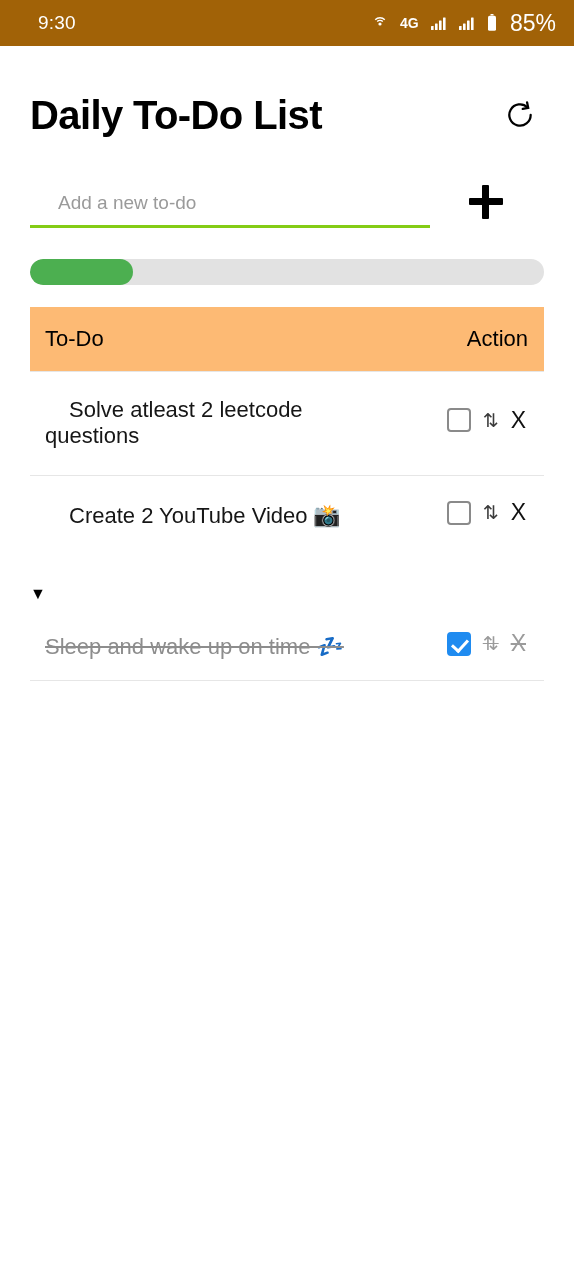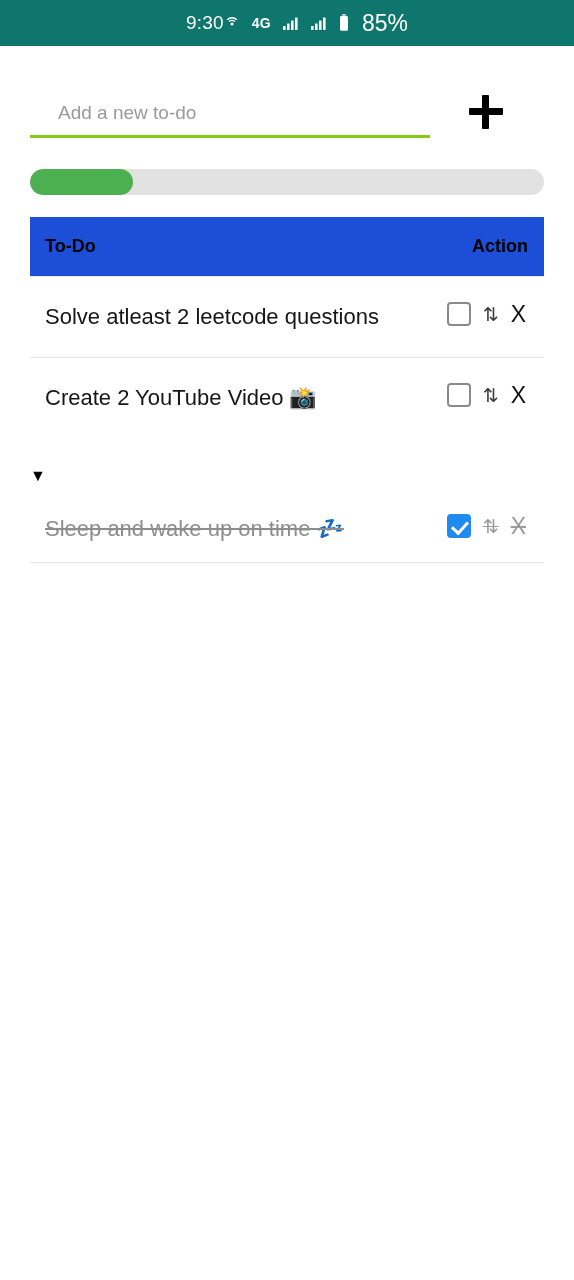--- a/index.html
+++ b/index.html
@@ -140,23 +140,23 @@
     border-radius: 13px;
   }
 
   
   .todo-table {
     margin-top: 22px;
     width: 100%;
     border-collapse: collapse;
   }
   .todo-table thead th {
-    background: #1d4ed8;
-    font-size: 18px;
-    font-weight: 700;
+    background: #fdba74;
+    font-size: 22px;
+    font-weight: 400;
     color: #000000;
     padding: 19px 0 19px 15px;
     text-align: left;
   }
   .todo-table thead th.col-action {
     text-align: right;
     padding-right: 16px;
   }
   .todo-table tbody td {
     border-top: 1px solid #e6e6e6;
@@ -164,21 +164,21 @@
     font-size: 22px;
     color: #161616;
     vertical-align: middle;
   }
   .todo-table tbody tr td:first-child { width: 72%; }
   .todo-table tbody td.cell-action {
     text-align: right;
     padding-right: 16px;
     white-space: nowrap;
   }
-  .row-text { line-height: 1.2; }
+  .row-text { line-height: 1.2; margin-left: 24px; }
 
   
   .action-group {
     display: inline-flex;
     align-items: center;
     gap: 12px;
     justify-content: flex-end;
   }
   .checkbox {
     width: 24px;
@@ -259,21 +259,21 @@
   .struck .move-icon,
   .struck .del-icon {
     color: #9b9b9b;
     text-decoration: line-through;
     text-decoration-color: #9b9b9b;
   }
 </style>
 </head>
 <body>
 
-<div class="status-bar" style="background: #0f766e; justify-content: center;">
+<div class="status-bar" style="background: #a16207;">
   <div class="status-clock">9:30</div>
   <div class="status-right">
     <span>
       <svg class="ico" width="16" height="16" viewBox="0 0 16 16" fill="none" stroke="#ffffff" stroke-width="1.4">
         <circle cx="8" cy="9" r="1.6" fill="#ffffff" stroke="none"></circle>
         <path d="M5.2 6.6a4 4 0 0 1 5.6 0"></path>
         <path d="M3.2 4.7a6.8 6.8 0 0 1 9.6 0"></path>
       </svg>
     </span>
     <span class="net-label">4G</span>
@@ -298,20 +298,31 @@
         <rect x="3.4" y="0" width="3.2" height="1.6" rx=".6"></rect>
         <rect x="1" y="1.8" width="8" height="15" rx="1.6"></rect>
       </svg>
     </span>
     <span class="battery-label">85%</span>
   </div>
 </div>
 
 <div class="page">
 
+  <div class="app-header">
+    <div class="app-title">Daily To-Do List</div>
+    <button class="reset-btn">
+      <span>
+        <svg class="ico" width="32" height="32" viewBox="0 0 24 24" fill="none" stroke="#000000" stroke-width="1.7" stroke-linecap="round">
+          <path d="M20 12a8 8 0 1 1-2.4-5.7"></path>
+          <path d="M17.8 2.6v4.2h-4.2" transform="rotate(-12 17 5)"></path>
+        </svg>
+      </span>
+    </button>
+  </div>
 
   <div class="add-row">
     <input class="add-input" type="text" placeholder="Add a new to-do" style="">
     <button class="add-btn">
       <span class="plus-glyph"></span>
     </button>
   </div>
 
   <div class="progress-track" style="background: rgb(226, 226, 226);">
     <div class="progress-fill" id="progress-fill" style="width: 20%; background: rgb(76, 175, 80);"></div>

